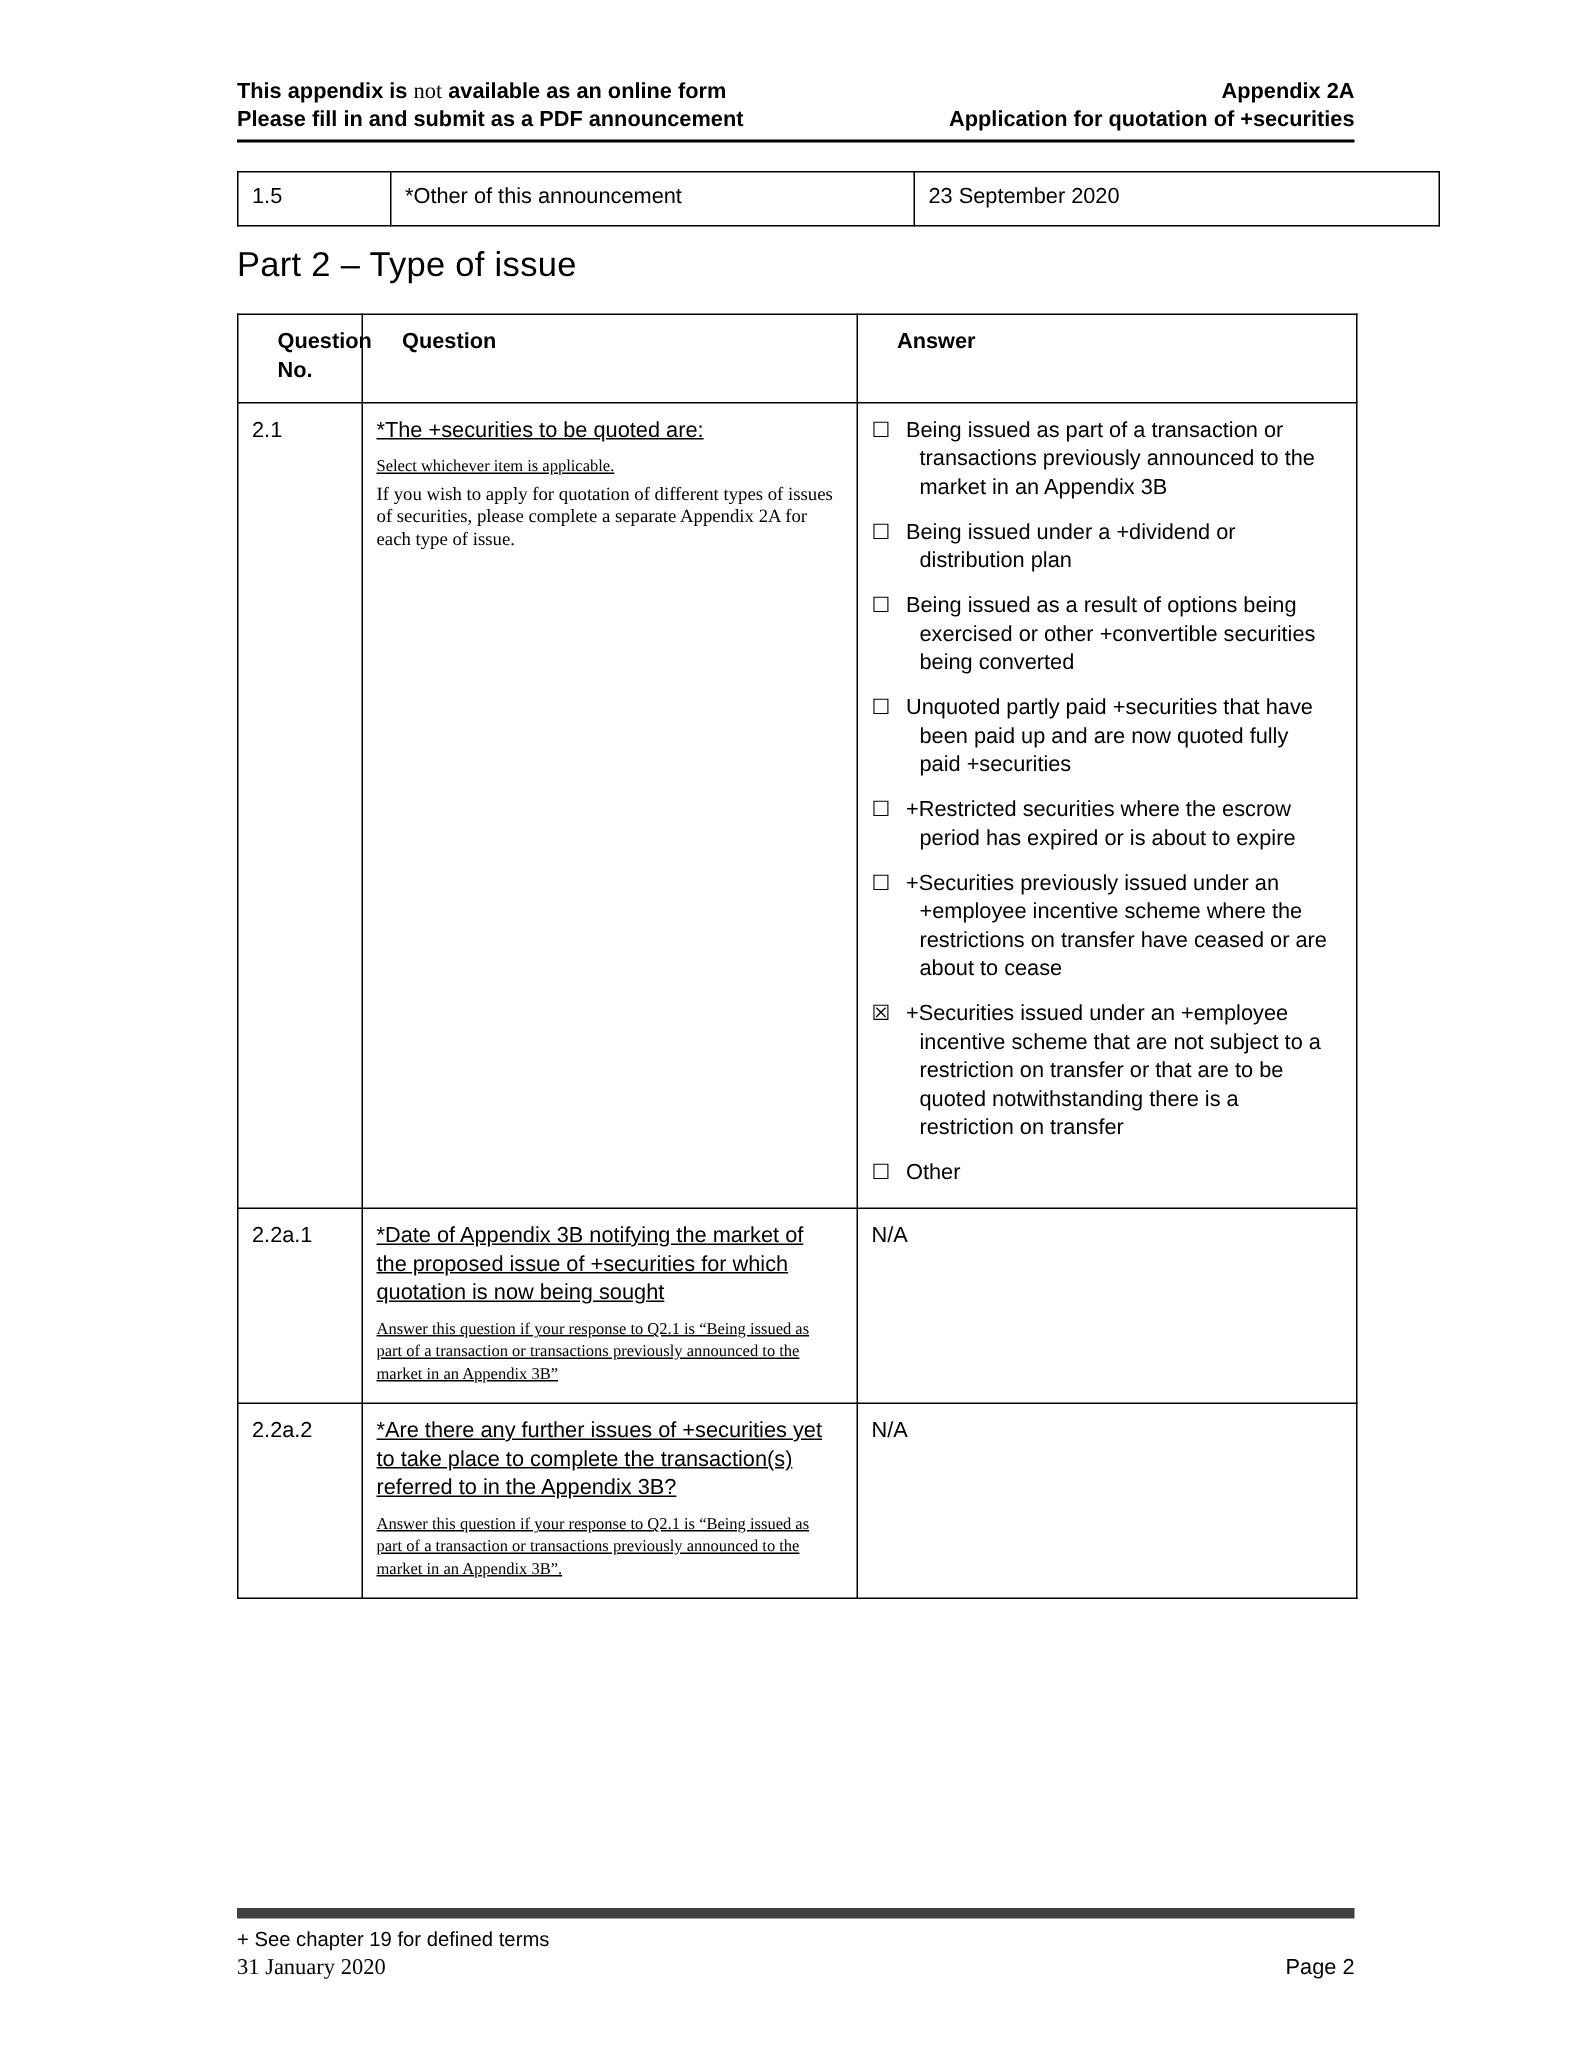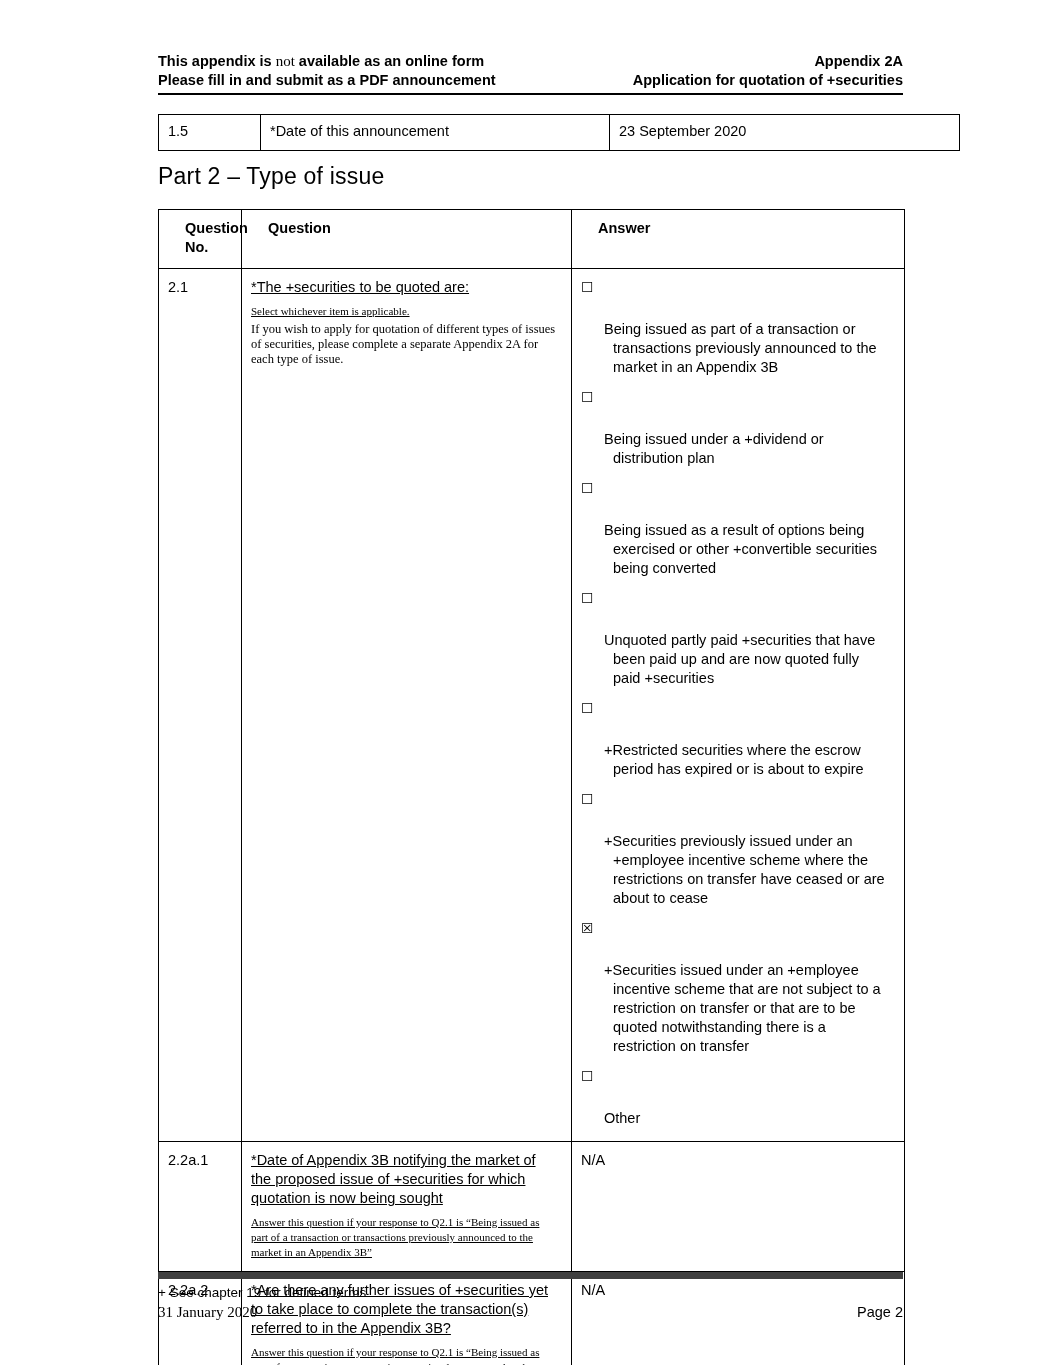--- a/index.html
+++ b/index.html
@@ -128,21 +128,20 @@
     width: 17px;
     margin-right: 6px;
     font-size: 14px;
     line-height: 19px;
     font-family: "DejaVu Sans", sans-serif;
   }
   .cb-label {
     flex: 1 1 auto;
     padding-left: 9px;
     text-indent: -9px;
-    margin-top: 42px;
   }
   .ans { font-size: 14.5px; line-height: 19px; }
 
   
   .footer {
     position: absolute;
     left: 158px;
     top: 1272px;
     width: 745px;
     border-top: 7px solid #404040;
@@ -173,21 +172,21 @@
     <div class="header-row">
       <div class="header-left">Please fill in and submit as a PDF announcement</div>
       <div class="header-right">Application for quotation of +securities</div>
     </div>
   </div>
 
   <table class="table t15">
     <tbody>
       <tr>
         <td>1.5</td>
-        <td>*Date of this announcement</td>
+        <td>*Other of this announcement</td>
         <td>23 September 2020</td>
       </tr>
     </tbody>
   </table>
 
   <div class="part-title">Part 2 – Type of issue</div>
 
   <table class="table tmain">
     <colgroup>
       <col class="c1">

